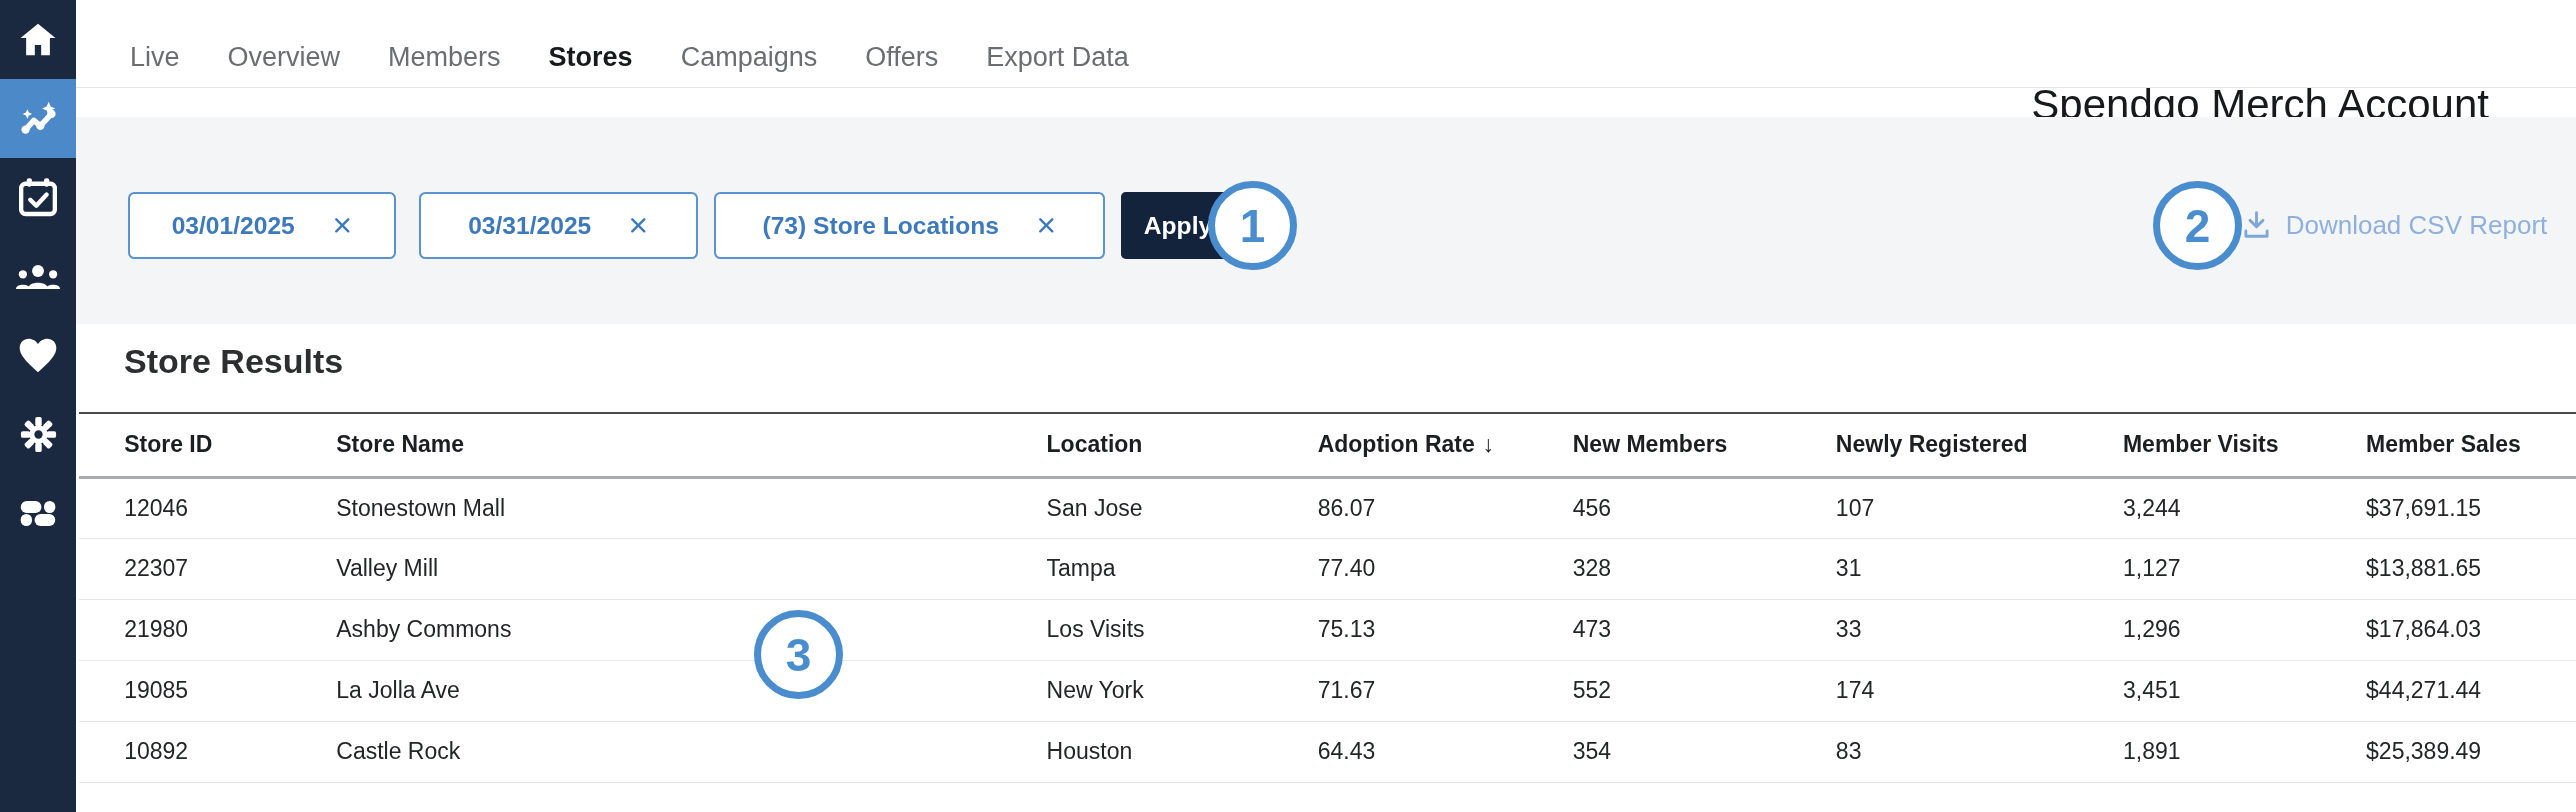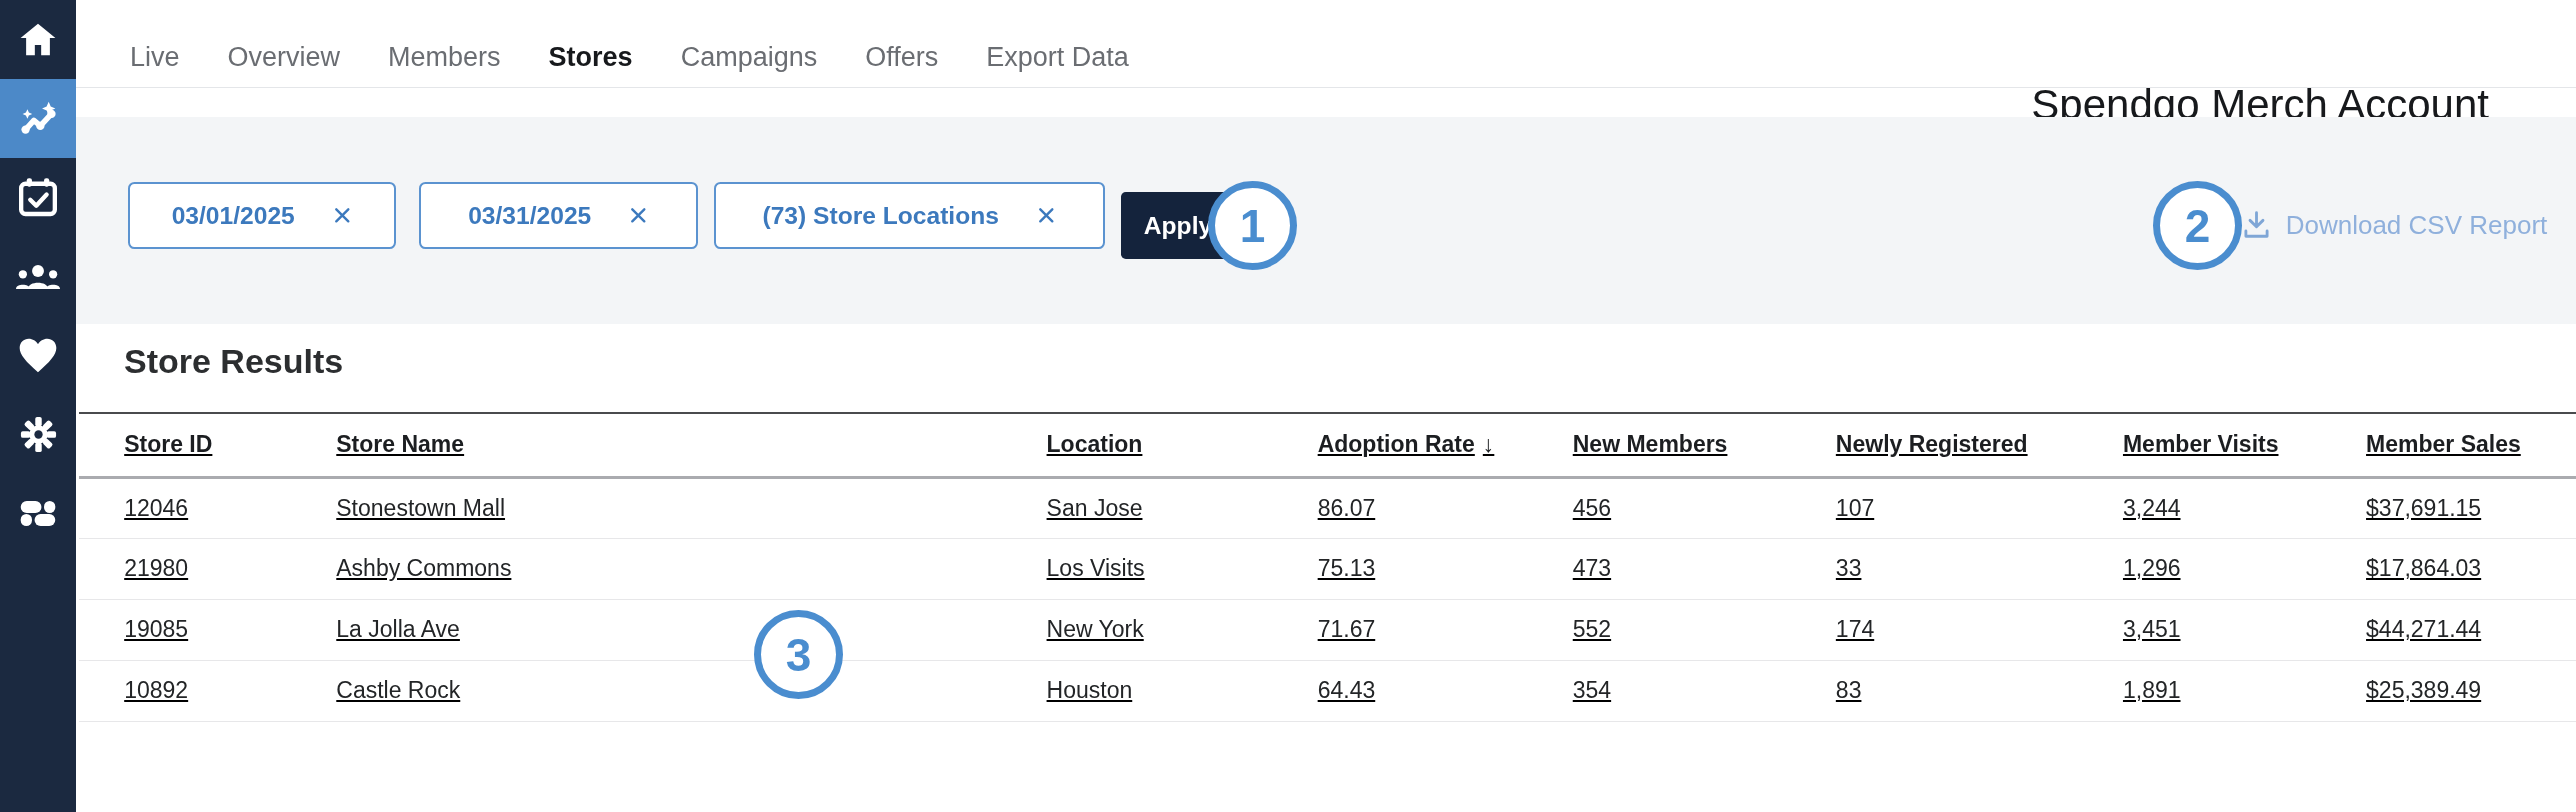--- a/index.html
+++ b/index.html
@@ -38,21 +38,21 @@
     position:absolute; right:87px; top:16px; height:114px;
     display:flex; align-items:center; font-size:42px; color:#17191c; white-space:nowrap;margin-top:32px;
   }
 
   
   .filterbar {
     position:absolute; left:76px; top:117px; width:2500px; height:225px;
     background:#f3f5f7;
   }
   .chip {
-    position:absolute; top:65px; height:67px;
+    position:absolute; top:75px; height:67px;
     background:#ffffff; border:2.4px solid #5b93d0; border-radius:6.4px;
     display:flex; align-items:center; justify-content:center; gap:37px;
     color:#3c79bd; font-size:24.6px; font-weight:bold; cursor:pointer; white-space:nowrap;text-align:center;
   }
   .chip-1 { left:52px;  width:268px; }
   .chip-2 { left:343px; width:279px; }
   .chip-3 { left:638px; width:391px; }
   .chip svg { display:block; }
   .apply-btn {
     position:absolute; left:1045px; top:75px; width:114px; height:67px;
@@ -67,21 +67,21 @@
 
   
   .content {
     position:absolute; left:76px; top:324px; width:2500px; height:471px; background:#ffffff;
   }
   .section-title {
     position:absolute; left:48px; top:17.5px; margin:0;
     font-size:34px; font-weight:bold; color:#2c2e30;
   }
   .tablewrap { position:absolute; left:3.2px; top:88px; width:2497px; }
-  table { width:2497px; border-collapse:collapse; table-layout:fixed;text-decoration:underline; }
+  table { width:2497px; border-collapse:collapse; table-layout:fixed; }
   thead th {
     height:64px; text-align:left; vertical-align:middle; padding:0;
     font-size:23px; font-weight:bold; color:#1c1e21;
     border-top:2.4px solid #4a4b4d; border-bottom:3.2px solid #aaabaf;
     cursor:pointer; white-space:nowrap;
   }
   tbody td {
     height:61px; vertical-align:middle; padding:0;
     font-size:23px; color:#232527;
     border-bottom:1.6px solid #e7e7e9; white-space:nowrap;
@@ -266,20 +266,30 @@
             <td>12046</td>
             <td>Stonestown Mall</td>
             <td>San Jose</td>
             <td>86.07</td>
             <td>456</td>
             <td>107</td>
             <td>3,244</td>
             <td>$37,691.15</td>
           </tr>
           <tr>
+            <td>22307</td>
+            <td>Valley Mill</td>
+            <td>Tampa</td>
+            <td>77.40</td>
+            <td>328</td>
+            <td>31</td>
+            <td>1,127</td>
+            <td>$13,881.65</td>
+          </tr>
+          <tr>
             <td>21980</td>
             <td>Ashby Commons</td>
             <td>Los Visits</td>
             <td>75.13</td>
             <td>473</td>
             <td>33</td>
             <td>1,296</td>
             <td>$17,864.03</td>
           </tr>
           <tr>

